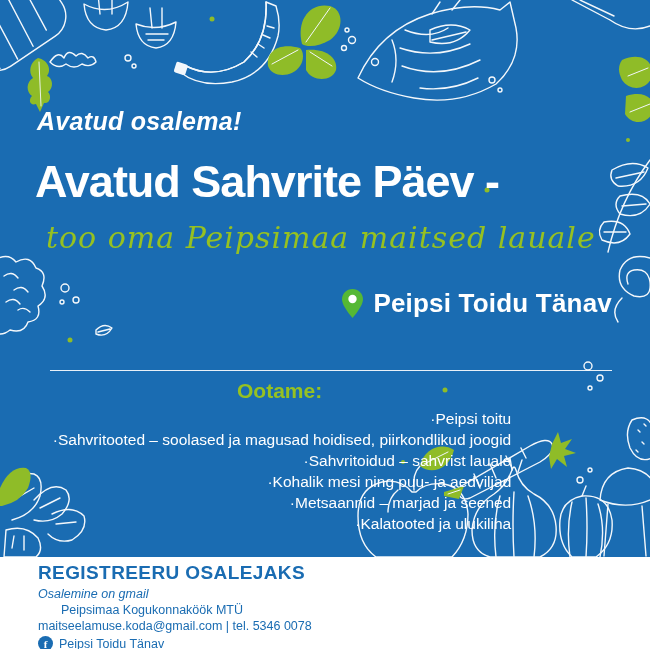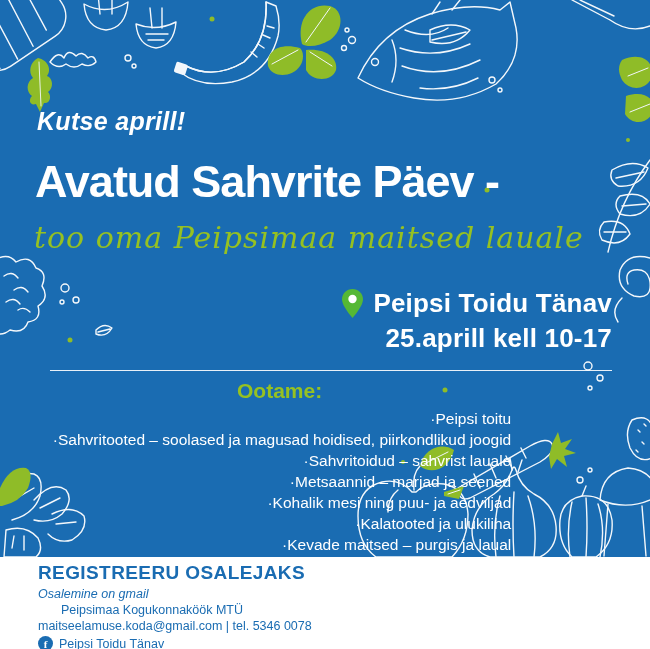--- a/index.html
+++ b/index.html
@@ -3,21 +3,21 @@
 <meta charset="utf-8">
 <style>
   html,body{margin:0;padding:0;}
   body{width:650px;height:649px;font-family:"Liberation Sans",sans-serif;}
   .poster{position:relative;width:650px;height:649px;background:#ffffff;overflow:hidden;}
   .blue-area{position:absolute;left:0;top:0;width:650px;height:557px;background:#1a6cb2;}
   .illos{position:absolute;left:0;top:0;}
 
   .invite{position:absolute;left:37px;top:107px;color:#fff;font-size:25px;font-style:italic;font-weight:600;letter-spacing:.3px;}
   .title{position:absolute;left:35px;top:156px;color:#fff;font-size:45px;font-weight:700;letter-spacing:-1px;white-space:nowrap;}
-  .tagline{position:absolute;left:34px;top:220px;color:#96c121;font-size:30px;font-style:italic;font-family:"DejaVu Serif",cursive;letter-spacing:1px;white-space:nowrap;}
+  .tagline{position:absolute;left:46px;top:220px;color:#96c121;font-size:30px;font-style:italic;font-family:"DejaVu Serif",cursive;letter-spacing:1px;white-space:nowrap;}
 
   .location{position:absolute;right:38px;top:288px;text-align:right;color:#fff;}
   .loc-row{display:flex;align-items:center;justify-content:flex-end;gap:10px;}
   .loc-name,.loc-date{font-size:26px;font-weight:700;letter-spacing:.2px;}
   .loc-date{margin-top:4px;}
 
   .divider{position:absolute;left:50px;top:370px;width:562px;height:1px;background:rgba(255,255,255,.9);}
 
   .expect{position:absolute;left:48px;top:379px;color:#fff;}
   .expect-heading{color:#96c121;font-size:21px;font-weight:700;margin-bottom:5px;text-align:center;}
@@ -156,47 +156,45 @@
         <path d="M2 500 Q14 470 34 474 Q44 478 40 496 Q34 514 12 520"></path>
         <path d="M34 500 Q52 480 66 490 Q74 500 62 514 Q50 524 34 520"></path>
         <path d="M52 514 Q72 504 84 516 Q88 530 72 540 Q58 544 48 534"></path>
         <path d="M10 502 L34 488 M40 508 L60 498 M56 524 L76 522"></path>
         <path fill="#96c121" stroke="none" d="M0 488 Q10 466 26 468 Q34 472 28 488 Q20 502 2 506 L0 506 Z"></path>
         <path d="M6 530 Q26 524 38 538 Q44 550 36 557 L4 557 Z M14 536 L12 548 M24 536 L24 550"></path>
       </g>
     </g>
   </svg>
 
-  <div class="invite">Kutse aprill!</div>
+  <div class="invite">Avatud osalema!</div>
   <div class="title">Avatud Sahvrite Päev -</div>
   <div class="tagline">too oma Peipsimaa maitsed lauale</div>
 
   <div class="location">
     <div class="loc-row">
       <svg width="21" height="29" viewBox="0 0 21 29">
         <path d="M10.5 0 C4.7 0 0 4.6 0 10.3 C0 17.5 10.5 29 10.5 29 C10.5 29 21 17.5 21 10.3 C21 4.6 16.3 0 10.5 0 Z" fill="#55b835"></path>
         <circle cx="10.5" cy="10" r="4.2" fill="#ffffff"></circle>
       </svg>
       <span class="loc-name">Peipsi Toidu Tänav</span>
     </div>
-    <div class="loc-date">25.aprill kell 10-17</div>
   </div>
 
   <div class="divider"></div>
 
   <div class="expect">
     <div class="expect-heading">Ootame:</div>
     <ul class="expect-list">
       <li><span class="bullet">·</span><span>Peipsi toitu</span></li>
       <li><span class="bullet">·</span><span>Sahvritooted – soolased ja magusad hoidised, piirkondlikud joogid</span></li>
       <li><span class="bullet">·</span><span>Sahvritoidud – sahvrist lauale</span></li>
+      <li><span class="bullet">·</span><span>Kohalik mesi ning puu- ja aedviljad</span></li>
       <li><span class="bullet">·</span><span>Metsaannid – marjad ja seened</span></li>
-      <li><span class="bullet">·</span><span>Kohalik mesi ning puu- ja aedviljad</span></li>
       <li><span class="bullet">·</span><span>Kalatooted ja ulukiliha</span></li>
-      <li><span class="bullet">·</span><span>Kevade maitsed – purgis ja laual</span></li>
     </ul>
   </div>
 
   <div class="footer">
     <div class="register">
       <div class="register-heading">REGISTREERU OSALEJAKS</div>
       <div class="register-note">Osalemine on gmail</div>
       <div class="register-org">Peipsimaa Kogukonnaköök MTÜ</div>
       <div class="register-contact">maitseelamuse.koda@gmail.com | tel. 5346 0078</div>
       <div class="fb-row">

